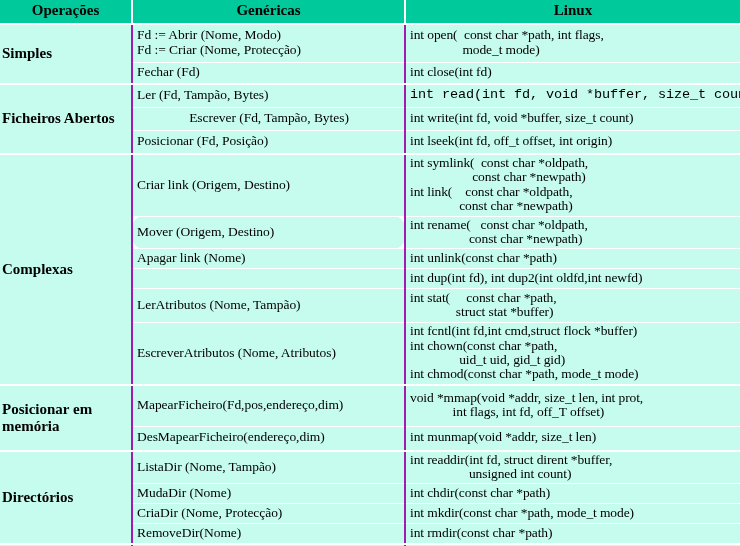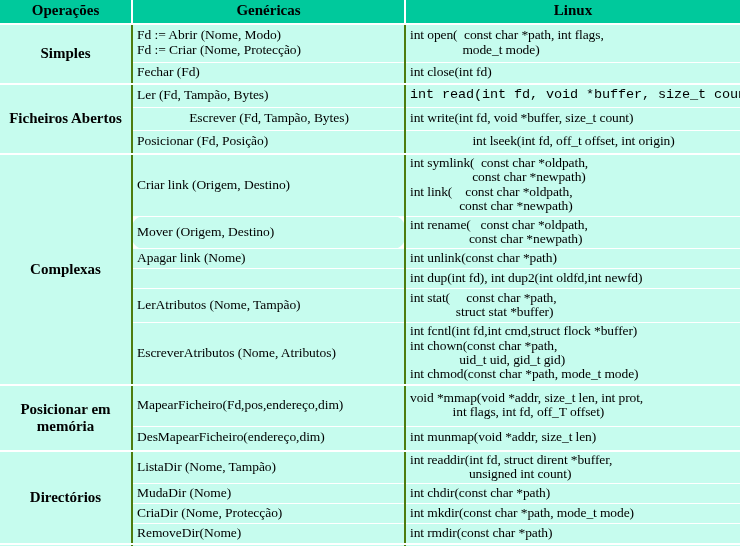--- a/index.html
+++ b/index.html
@@ -37,28 +37,27 @@
   }
   thead th:last-child { border-right: none; }
 
   tbody td {
     background: #C6FCEE;
     color: #000000;
     font-size: 13.5px;
     line-height: 1.06;
     padding: 1px 3px 2px 4px;
     vertical-align: middle;
-    border-right: 2px solid #4d7c0f;
+    border-right: 2px solid #a21caf;
     border-bottom: 1px solid #ffffff;
     overflow: hidden;
   }
   tbody td:last-child { border-right: none; }
 
   td.group {
-    text-align: center;
     font-weight: bold;
     font-size: 15px;
     line-height: 1.12;
     padding: 2px 2px;
     border-bottom: 2px solid #ffffff;
   }
   tr.grp-end > td { border-bottom: 2px solid #ffffff; }
 
   .code, .gen { white-space: pre; }
   .code { letter-spacing: -0.1px; }
@@ -98,21 +97,21 @@
       <td class="group" rowspan="3">Ficheiros Abertos</td>
       <td class="gen" style="height:19px;">Ler (Fd, Tampão, Bytes)</td>
       <td class="code" style="height:19px;font-family:Liberation Mono, monospace;">int read(int fd, void *buffer, size_t count)</td>
     </tr>
     <tr>
       <td class="gen" style="height:19px;text-align:center;">Escrever (Fd, Tampão, Bytes)</td>
       <td class="code" style="height:19px;">int write(int fd, void *buffer, size_t count)</td>
     </tr>
     <tr class="grp-end">
       <td class="gen" style="height:19px;margin-left:20px;">Posicionar (Fd, Posição)</td>
-      <td class="code" style="height:19px;text-align:center;">int lseek(int fd, off_t offset, int origin)</td>
+      <td class="code" style="height:19px;">int lseek(int fd, off_t offset, int origin)</td>
     </tr>
 
     <tr>
       <td class="group" rowspan="6">Complexas</td>
       <td class="gen" style="height:58px;">Criar link (Origem, Destino)</td>
       <td class="code" style="height:58px;">int symlink(  const char *oldpath,
                    const char *newpath)
 int link(    const char *oldpath,
                const char *newpath)</td>
     </tr>

